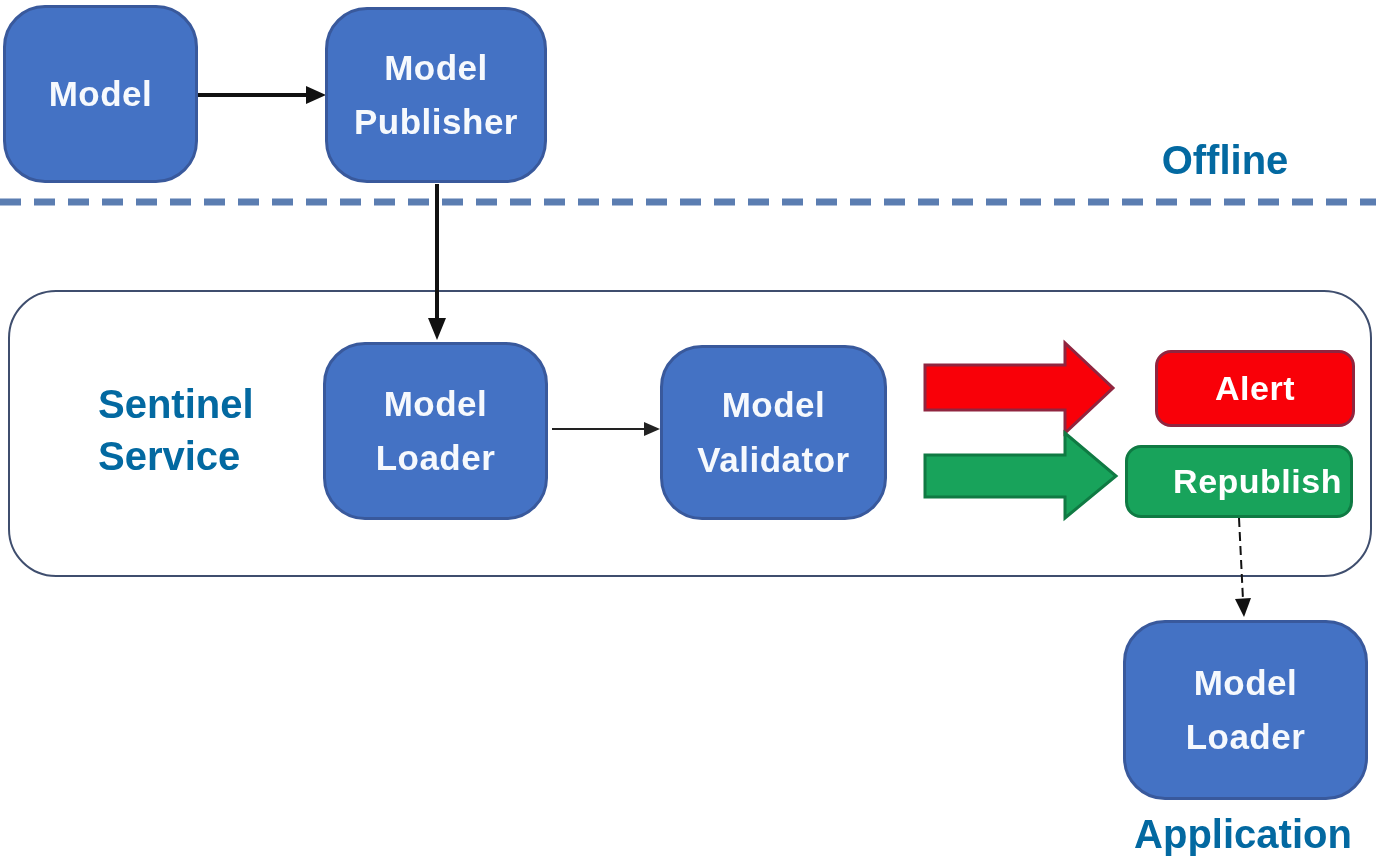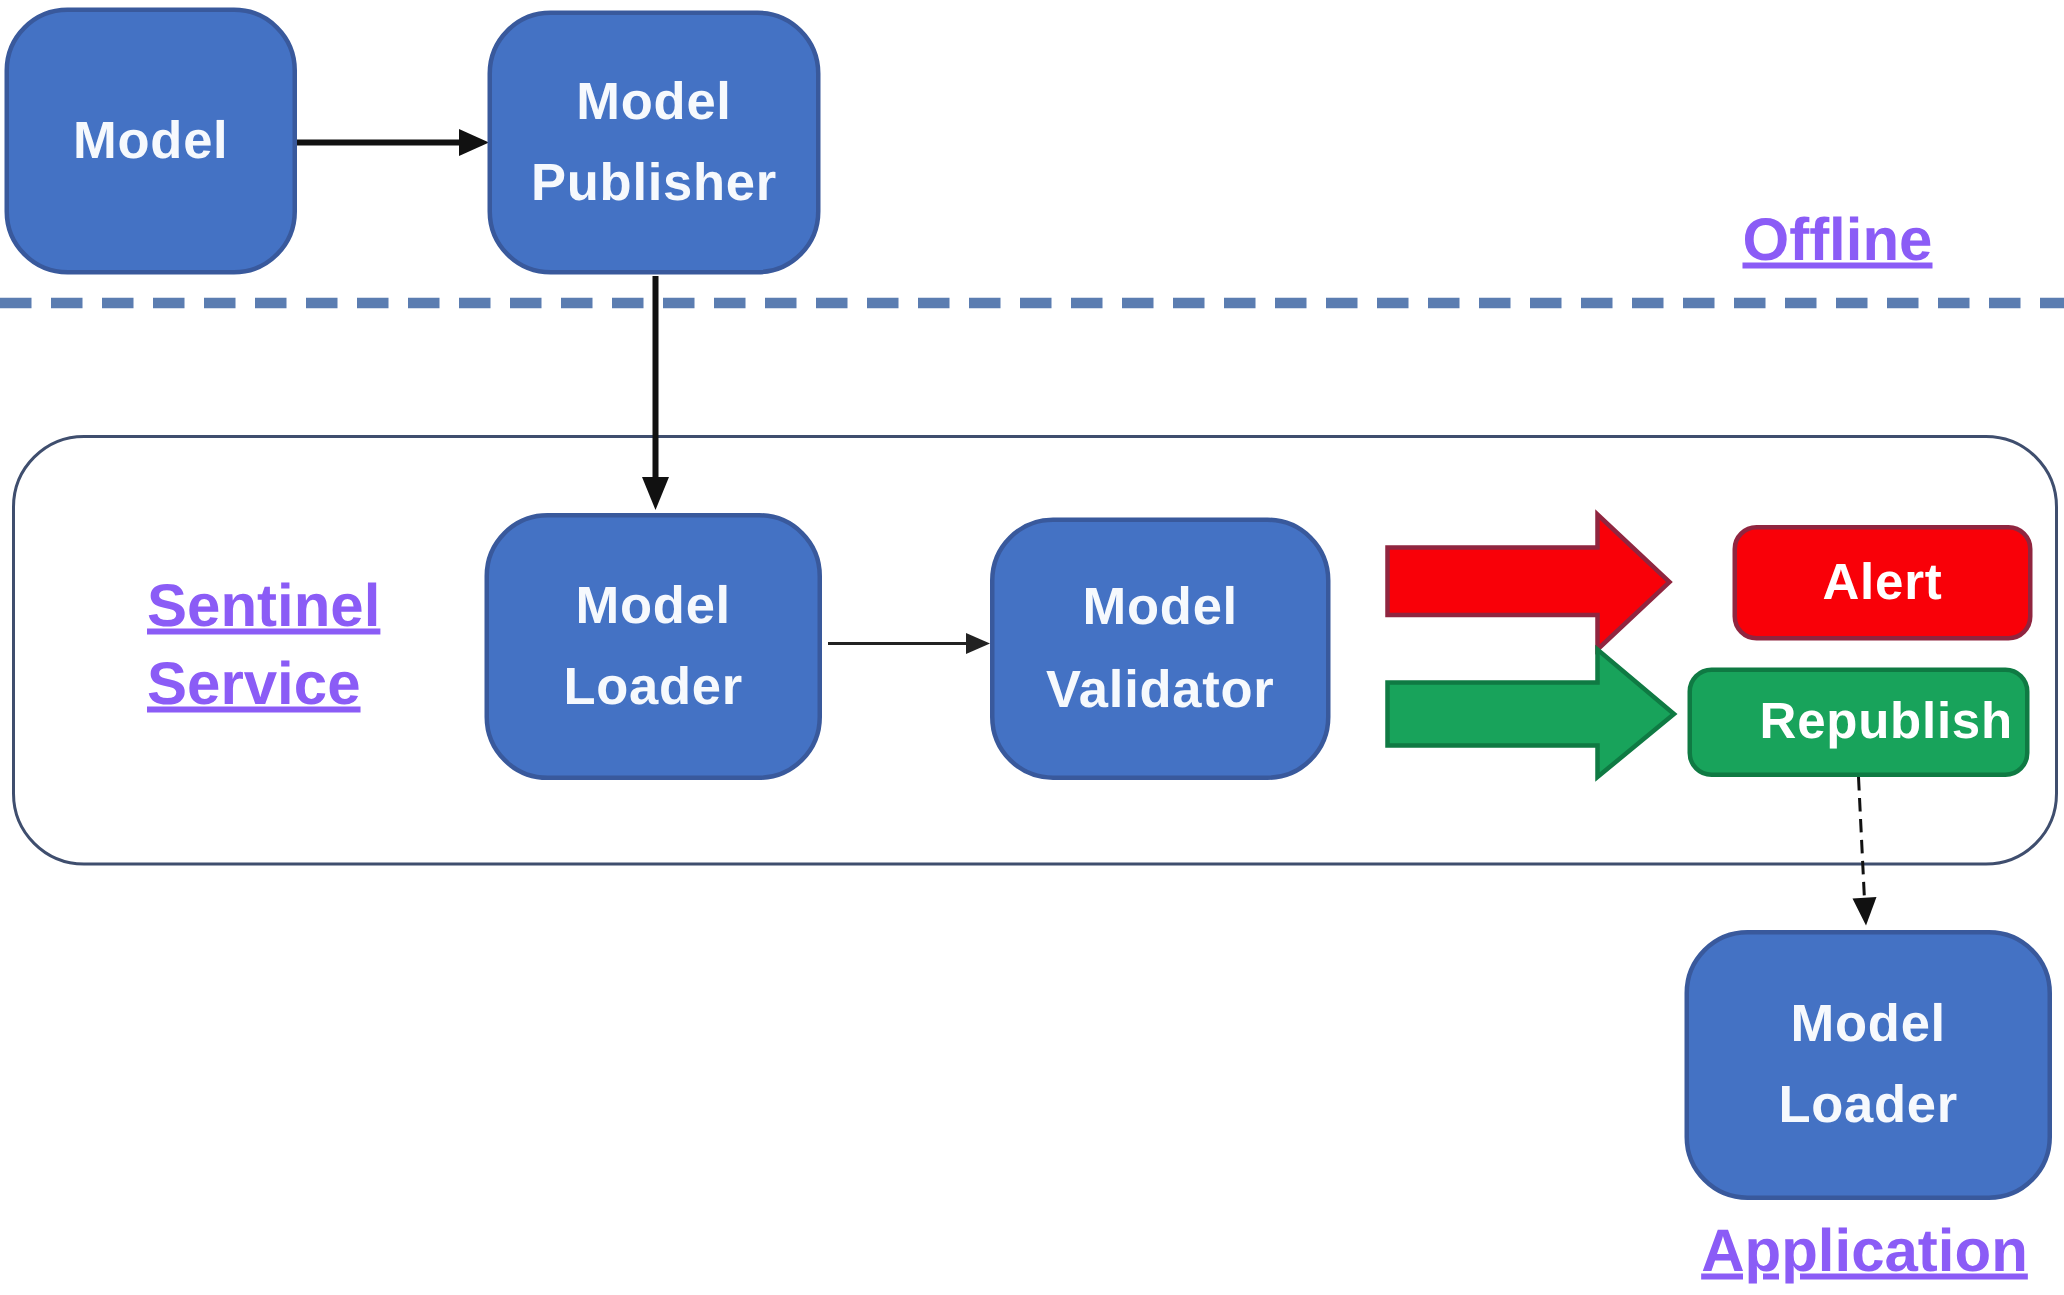--- a/index.html
+++ b/index.html
@@ -42,26 +42,25 @@
     color: #ffffff;
     font-weight: bold;
     font-size: 34px;
     white-space: pre-line;
     letter-spacing: 0.5px;
   }
   .pill.alert { background: #f90008; border: 3px solid #90253f; }
   .pill.republish { background: #18a35b; border: 3px solid #0f7a43; }
   .section-label {
     position: absolute;
-    color: #8b5cf6;
+    color: #0369a1;
     font-weight: bold;
     font-size: 40px;
     line-height: 1.3;
     white-space: pre-line;
-    text-decoration: underline;
   }
   .section-label.centered { text-align: center; }
   .container-box {
     position: absolute;
     left: 8px; top: 290px;
     width: 1364px; height: 287px;
     border: 2.5px solid #3f4e6e;
     border-radius: 48px;
     box-sizing: border-box;
     background: transparent;

